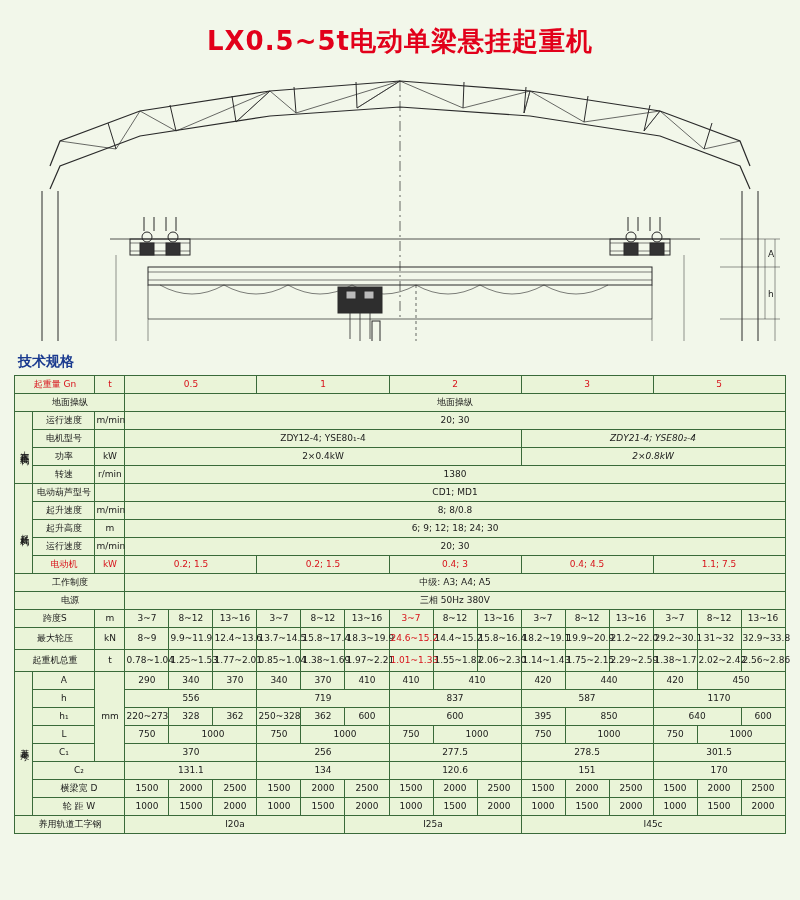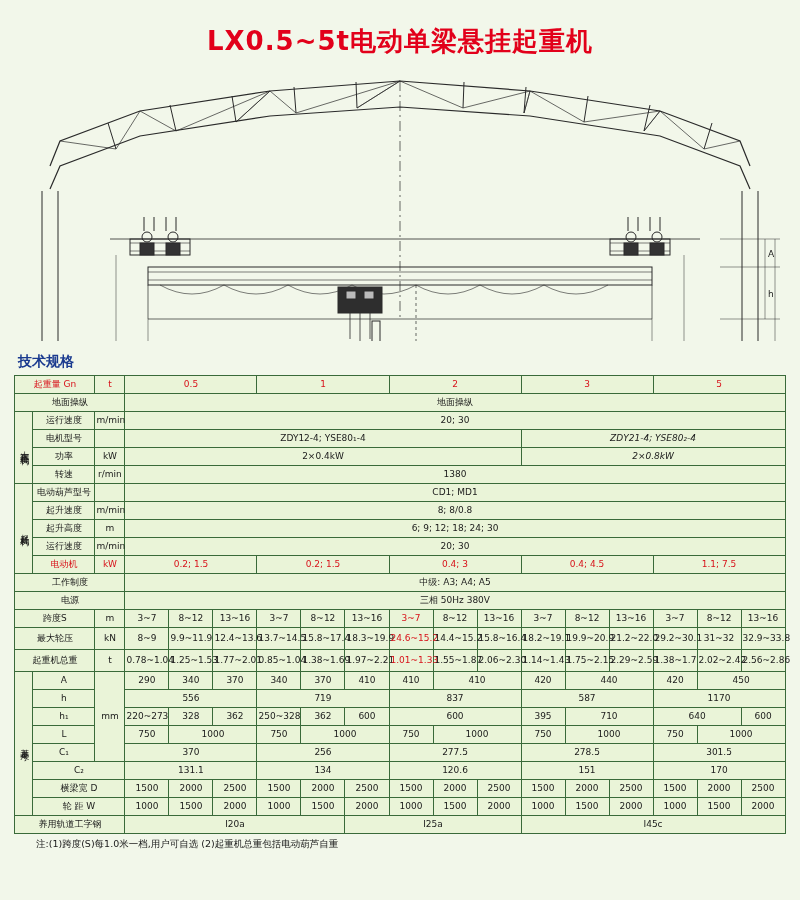--- a/index.html
+++ b/index.html
@@ -366,21 +366,21 @@
     <tr>
       <td class="lbl">h₁</td>
       <td class="val">220~273</td>
       <td class="val">328</td>
       <td class="val">362</td>
       <td class="val">250~328</td>
       <td class="val">362</td>
       <td class="val">600</td>
       <td class="val" colspan="3">600</td>
       <td class="val">395</td>
-      <td class="val" colspan="2">710</td>
+      <td class="val" colspan="2">850</td>
       <td class="val" colspan="2">640</td>
       <td class="val">600</td>
     </tr>
 
     <tr>
       <td class="lbl">L</td>
       <td class="val">750</td>
       <td class="val" colspan="2">1000</td>
       <td class="val">750</td>
       <td class="val" colspan="2">1000</td>
@@ -450,15 +450,14 @@
 
     <tr>
       <td class="lbl" colspan="3">养用轨道工字钢</td>
       <td class="val" colspan="5">I20a</td>
       <td class="val" colspan="4">I25a</td>
       <td class="val" colspan="6">I45c</td>
     </tr>
   </tbody>
     </table>
 
-  <div class="note">注:(1)跨度(S)每1.0米一档,用户可自选  (2)起重机总重包括电动葫芦自重</div>
 
 </div>
 
 </body></html>

